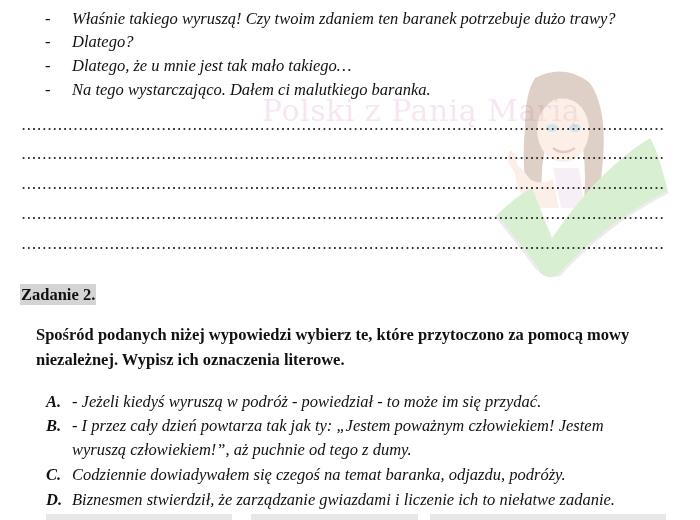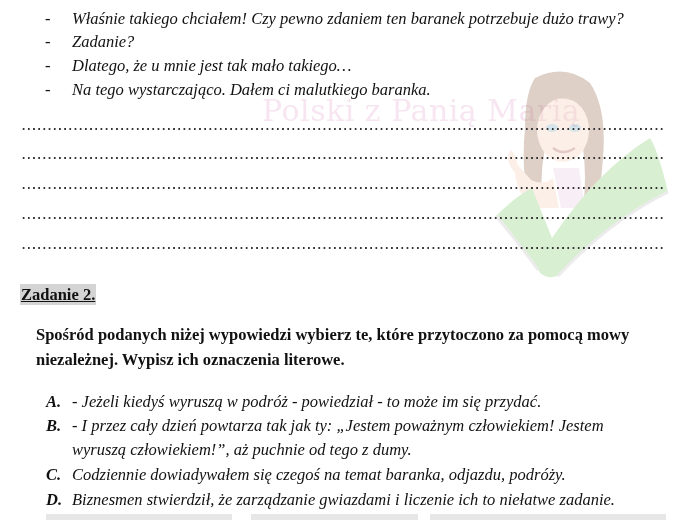--- a/index.html
+++ b/index.html
@@ -24,21 +24,21 @@
 
     .answer-lines { position: absolute; left: 21px; top: 0; }
     .dotline {
       position: absolute; left: 0; width: 645px; height: 2px;
       background-image: radial-gradient(circle, #333 0.9px, transparent 1.1px);
       background-size: 5.2px 2px; background-repeat: repeat-x;
     }
 
     .task-title {
       position: absolute; left: 20px; top: 284px; height: 21px; line-height: 21px;
-      padding: 0 1px; background: #d4d4d4; font-weight: bold; font-size: 16.5px; white-space: nowrap; text-decoration: underline;
+      padding: 0 1px; background: #d4d4d4; font-weight: bold; font-size: 16.5px; white-space: nowrap;
     }
     .instruction {
       position: absolute; left: 20px; top: 322px; width: 660px;
       font-weight: bold; font-size: 16.5px; line-height: 25px; margin-left: 16px;
     }
     .options { position: absolute; left: 0; top: 0; }
     .opt { position: absolute; left: 0; white-space: nowrap; font-size: 16.5px; height: 24px; }
     .opt-letter { position: absolute; left: 46px; font-weight: bold; font-style: italic; }
     .opt-text { position: absolute; left: 72px; font-style: italic; }
     .cutoff {
@@ -69,25 +69,25 @@
   <svg class="checkmark" width="190" height="150" viewBox="0 0 190 150">
     <path d="M8 86 Q28 66 44 58 L64 108 Q110 40 162 8 Q170 20 180 62 Q120 92 70 146 Q56 150 50 140 Q30 110 8 86 Z" fill="#d9efd2"></path>
     <path d="M70 146 Q120 92 180 62" stroke="#ececec" stroke-width="3" fill="none"></path>
     <path d="M8 86 Q30 112 50 140" stroke="#ececec" stroke-width="3" fill="none"></path>
   </svg>
 </div>
 
 <div class="dialogue">
   <div class="dline" style="top:4px">
     <span class="dash">-</span>
-    <span class="dtext">Właśnie takiego chciałem! Czy pewno zdaniem ten baranek potrzebuje dużo trawy?</span>
+    <span class="dtext">Właśnie takiego wyruszą! Czy twoim zdaniem ten baranek potrzebuje dużo trawy?</span>
   </div>
   <div class="dline" style="top:27px">
     <span class="dash">-</span>
-    <span class="dtext">Zadanie?</span>
+    <span class="dtext">Dlatego?</span>
   </div>
   <div class="dline" style="top:51px">
     <span class="dash">-</span>
     <span class="dtext">Dlatego, że u mnie jest tak mało takiego…</span>
   </div>
   <div class="dline" style="top:75px">
     <span class="dash">-</span>
     <span class="dtext">Na tego wystarczająco. Dałem ci malutkiego baranka.</span>
   </div>
 </div>

